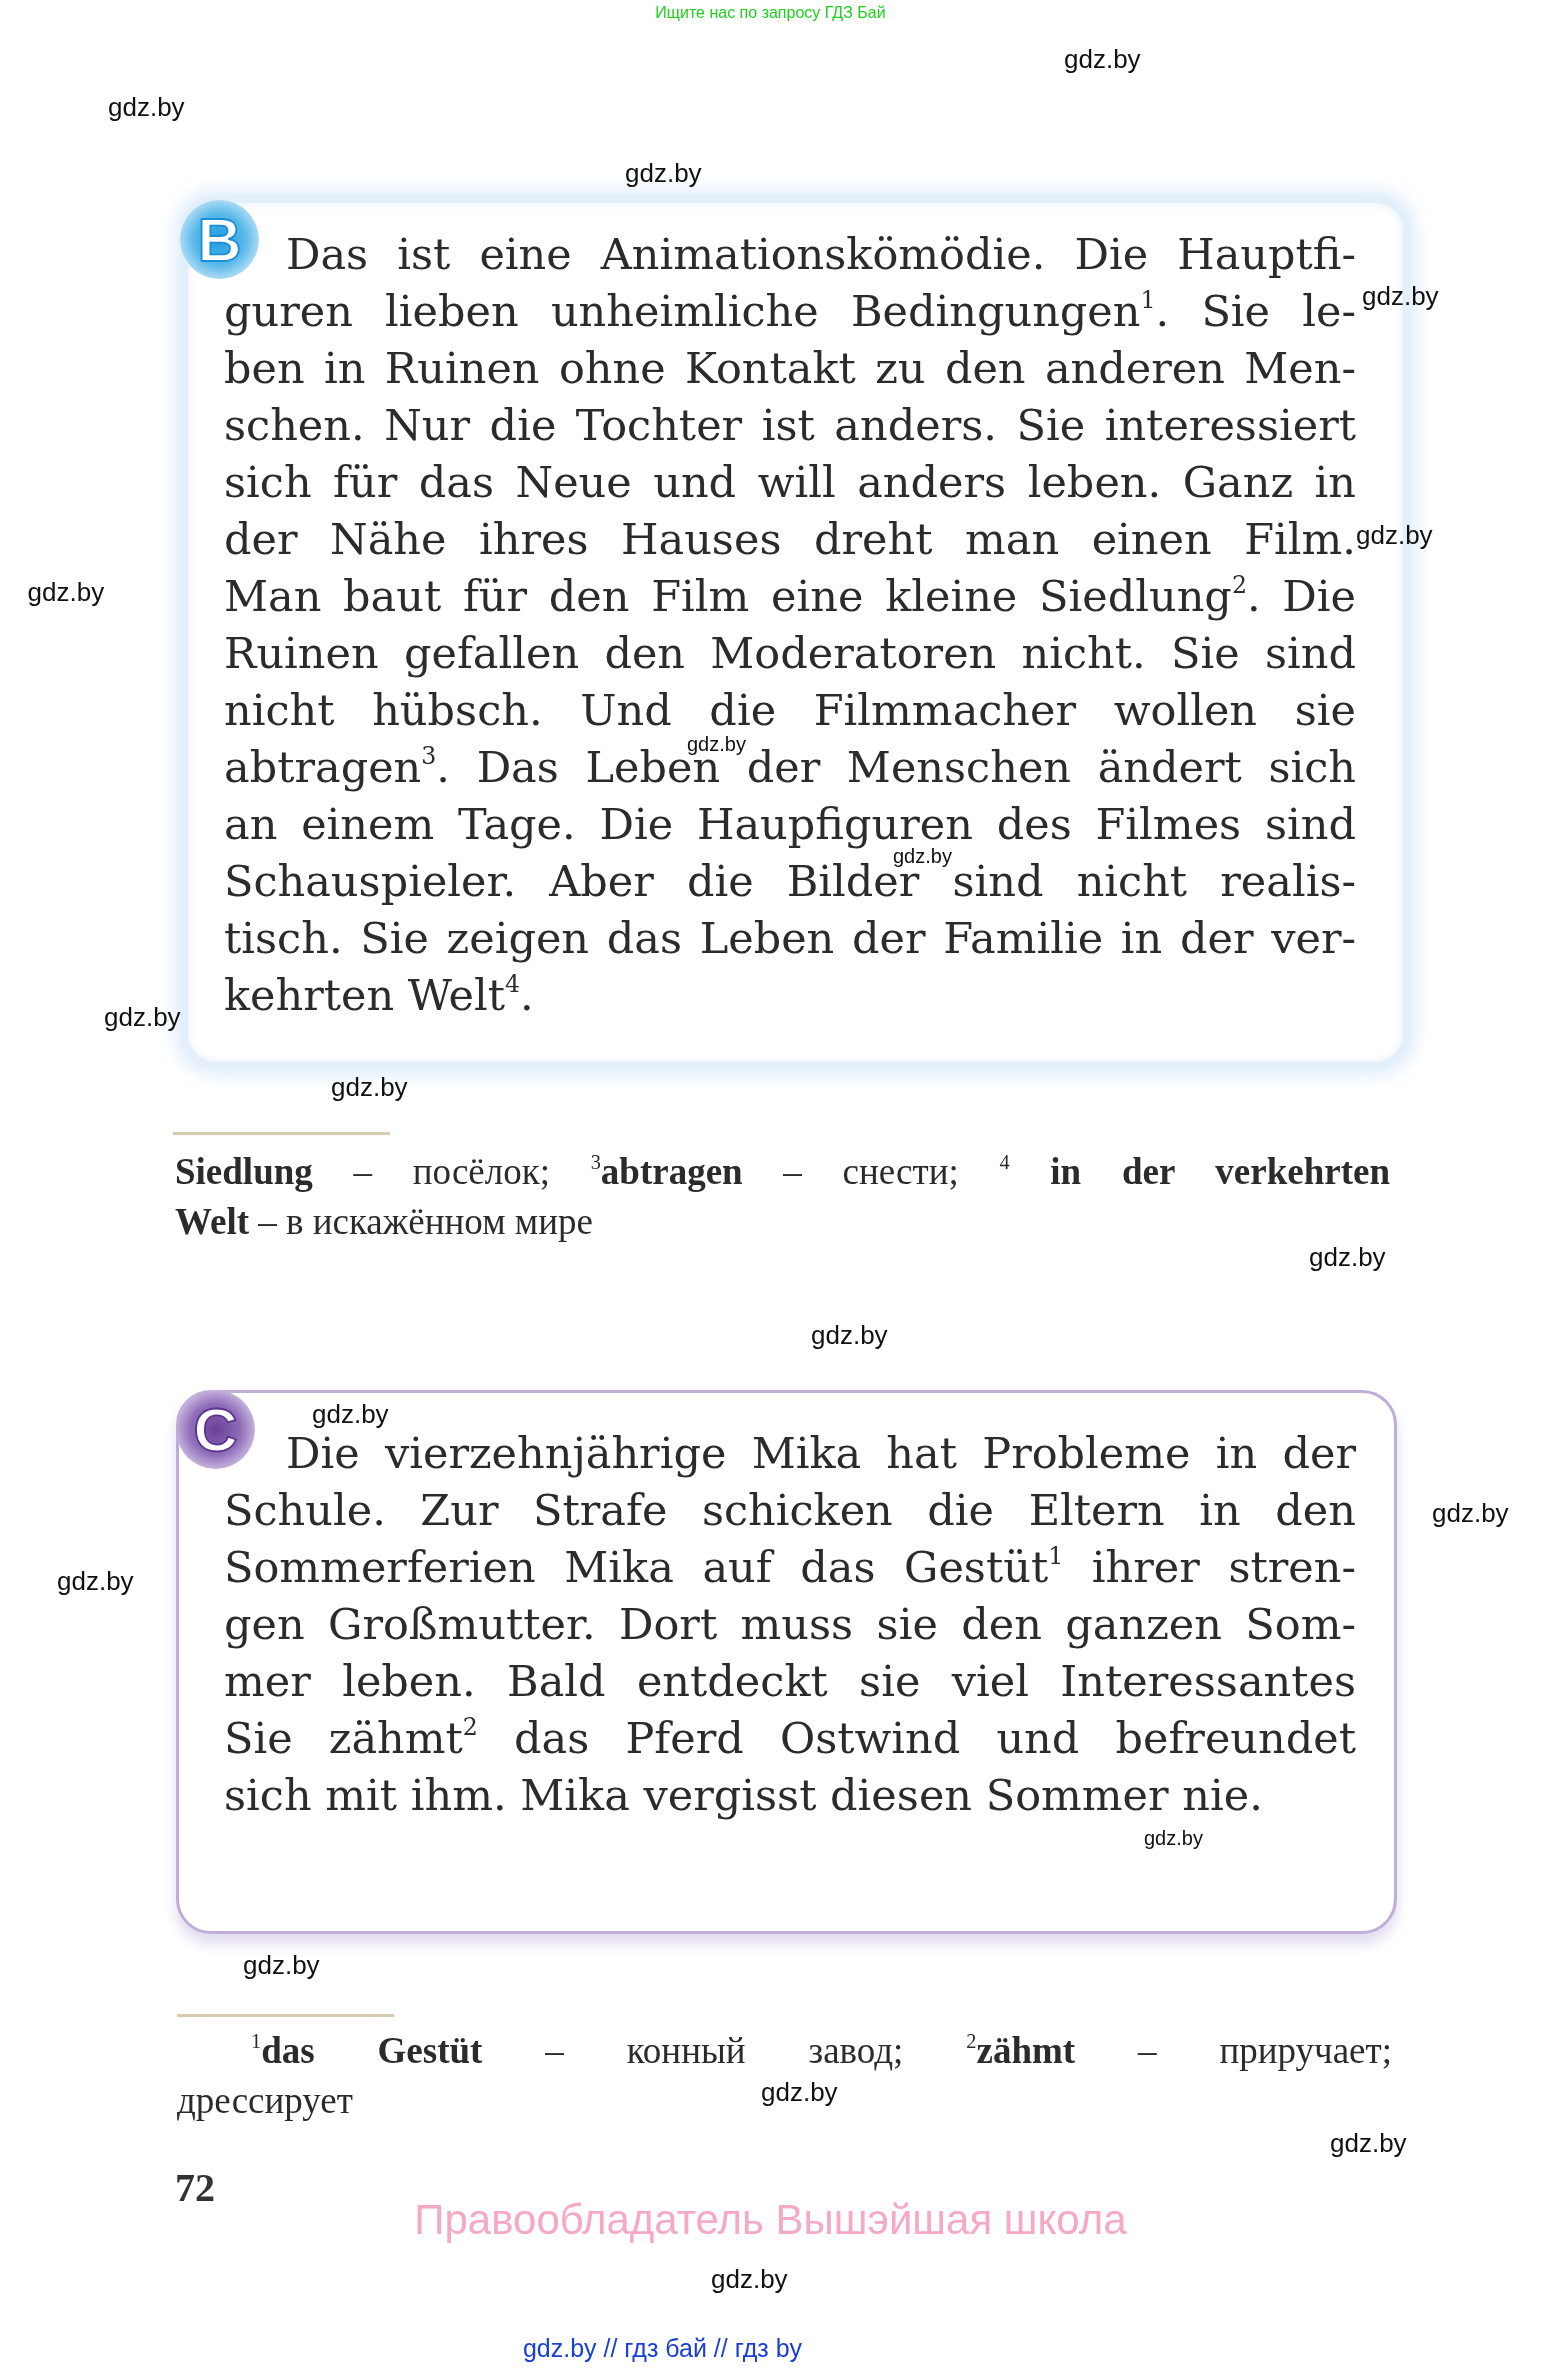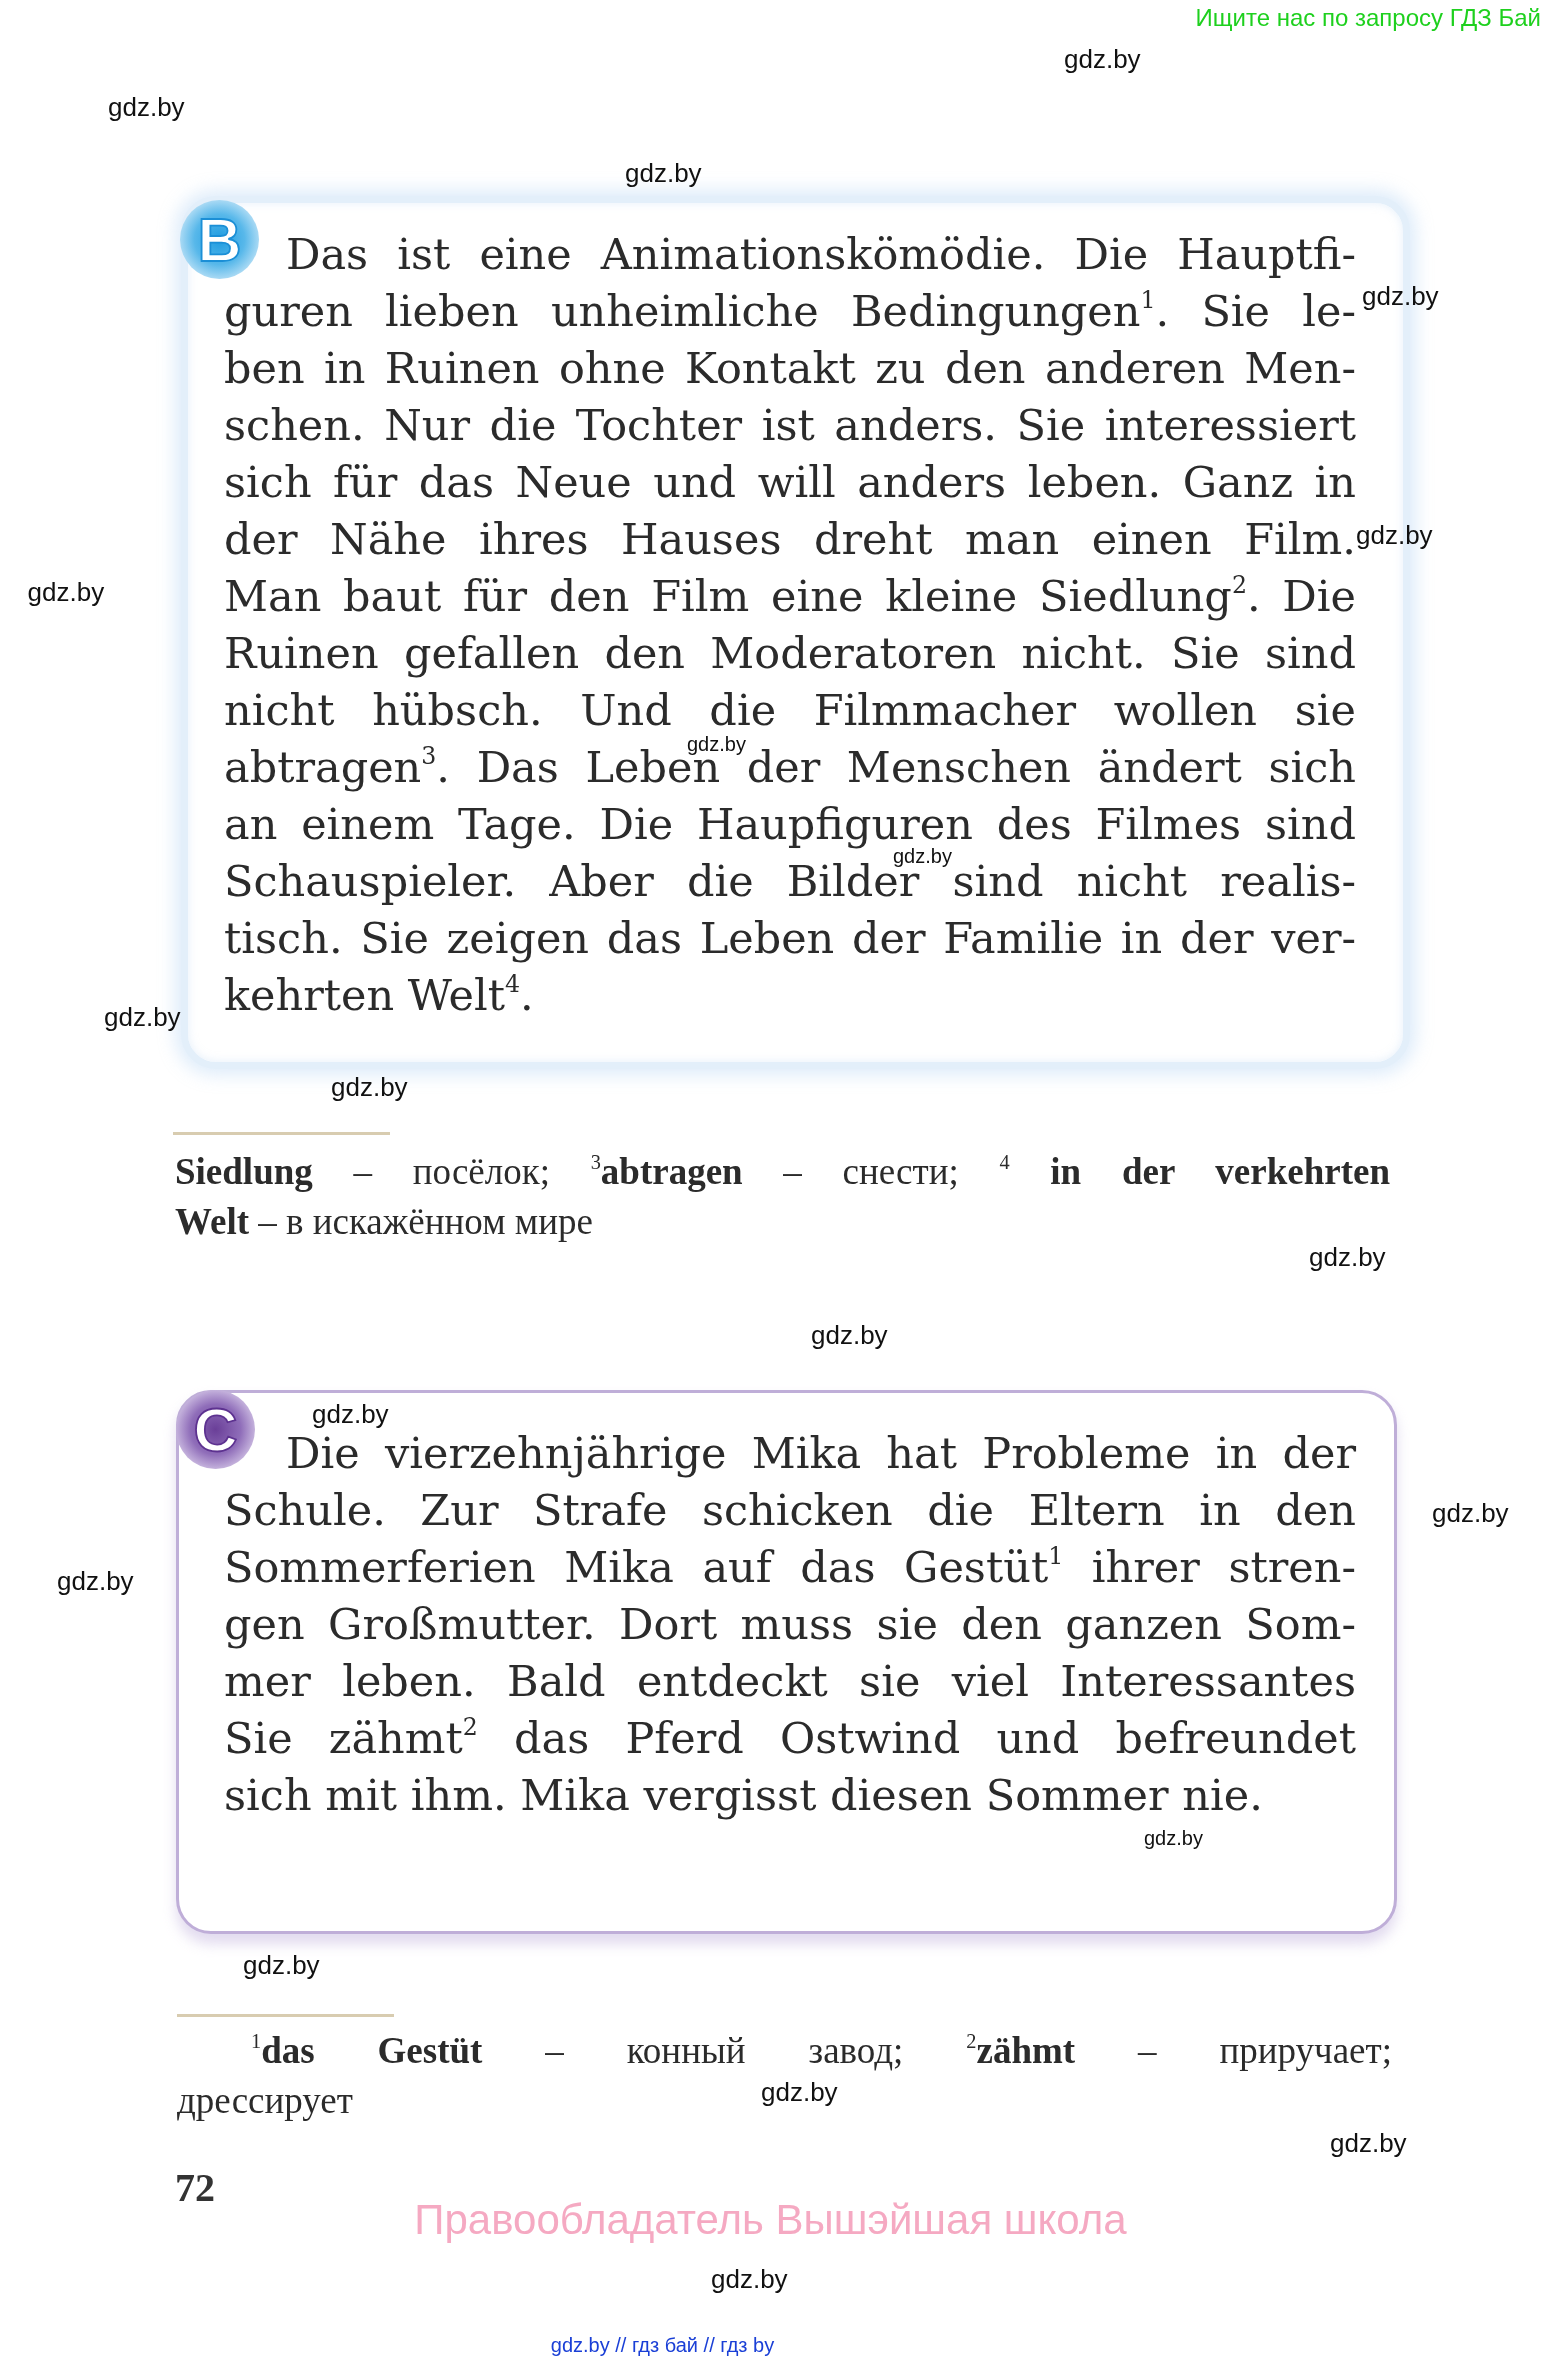--- a/index.html
+++ b/index.html
@@ -1,40 +1,40 @@
 <!DOCTYPE html>
 <html style="font-size:14.7px"><head>
 <meta charset="utf-8">
 <style>
   html, body { margin:0; padding:0; background:#ffffff; }
   body { width:1541px; height:2377px; position:relative; overflow:hidden; }
   .wm { position:absolute; font-family:"Liberation Sans", sans-serif; font-size:26px; color:#111; white-space:nowrap; }
   .wm-small { font-size:20px; }
-  .top-banner { position:absolute; left:0; width:1541px; top:3.7px; text-align:right; font-family:"Liberation Sans", sans-serif; font-size:24px; color:#1ed01e; }
+  .top-banner { position:absolute; left:0; width:1541px; top:3.7px; text-align:center; font-family:"Liberation Sans", sans-serif; font-size:16px; color:#1ed01e; }
   .box { position:absolute; border-radius:35px; background:#fff; }
   .box-b { left:181px; top:196px; width:1215px; height:859px; border:7.4px solid #e3effa; box-shadow:0 0 16.5px 5.5px rgba(160,200,240,0.35), inset 0 0 9.2px rgba(180,210,240,0.35); }
   .box-c { left:176px; top:1390px; width:1215px; height:538px; border:3.7px solid #bfaed8; box-shadow:0 9.2px 13px rgba(190,175,220,0.45); }
   .badge { position:absolute; width:79px; height:79px; border-radius:50%; display:flex; align-items:center; justify-content:center; font-family:"Liberation Sans", sans-serif; font-weight:bold; font-size:61px; color:#fff; }
   .badge-b { left:180px; top:200px; background:radial-gradient(circle at 50% 50%, #1d9be0 0%, #58b8ea 45%, #c7e6f8 80%, rgba(230,244,252,0) 100%); -webkit-text-stroke:1.8px #1b8fd6; }
   .badge-c { left:176px; top:1390px; background:radial-gradient(circle at 50% 50%, #6a3f98 0%, #8f6db9 45%, #d8cbe9 80%, rgba(240,234,248,0) 100%); -webkit-text-stroke:1.8px #5d3290; }
   .text { position:absolute; font-family:"DejaVu Serif", serif; color:#2b2b2b; font-size:43px; line-height:57px; text-align:justify; }
   .text-b { left:224px; top:226px; width:1132px; }
   .text-c { left:224px; top:1425px; width:1132px; }
   .line { display:block; text-align:justify; text-align-last:justify; white-space:nowrap; }
   .line.last { text-align-last:left; }
   .indent { padding-left:62px; }
   sup { font-size:0.55em; vertical-align:0.75em; line-height:0; }
   .rule { position:absolute; height:2.8px; background:#d8ccb0; }
   .fn { position:absolute; font-family:"Liberation Serif", serif; color:#2b2b2b; font-size:37px; line-height:50px; }
   .fn b { font-weight:bold; }
   .fn .ln { display:block; white-space:nowrap; text-align:justify; text-align-last:justify; }
   .fn .ln.last { text-align-last:left; }
   .page-num { position:absolute; left:175px; top:2164px; font-family:"Liberation Serif", serif; font-size:40px; color:#333; font-weight:bold; }
   .copyright { position:absolute; left:0; width:1541px; top:2196px; text-align:center; font-family:"Liberation Sans", sans-serif; font-size:42px; color:#f5a9c2; }
-  .bottom-links { position:absolute; left:0; width:1325px; top:2334px; text-align:center; font-family:"Liberation Sans", sans-serif; font-size:20px; color:#1a3fd6; }
+  .bottom-links { position:absolute; left:0; width:1325px; top:2334px; text-align:center; font-family:"Liberation Sans", sans-serif; font-size:25px; color:#1a3fd6; }
 </style>
 </head>
 <body>
 
 <div class="top-banner">Ищите нас по запросу ГДЗ Бай</div>
 
 <div id="watermarks">
     <div class="wm" style="left: 1064px; top: 44px; z-index: 5;">gdz.by</div>
     <div class="wm" style="left: 108px; top: 92px; z-index: 5;">gdz.by</div>
     <div class="wm" style="left: 625px; top: 158px; z-index: 5;">gdz.by</div>

